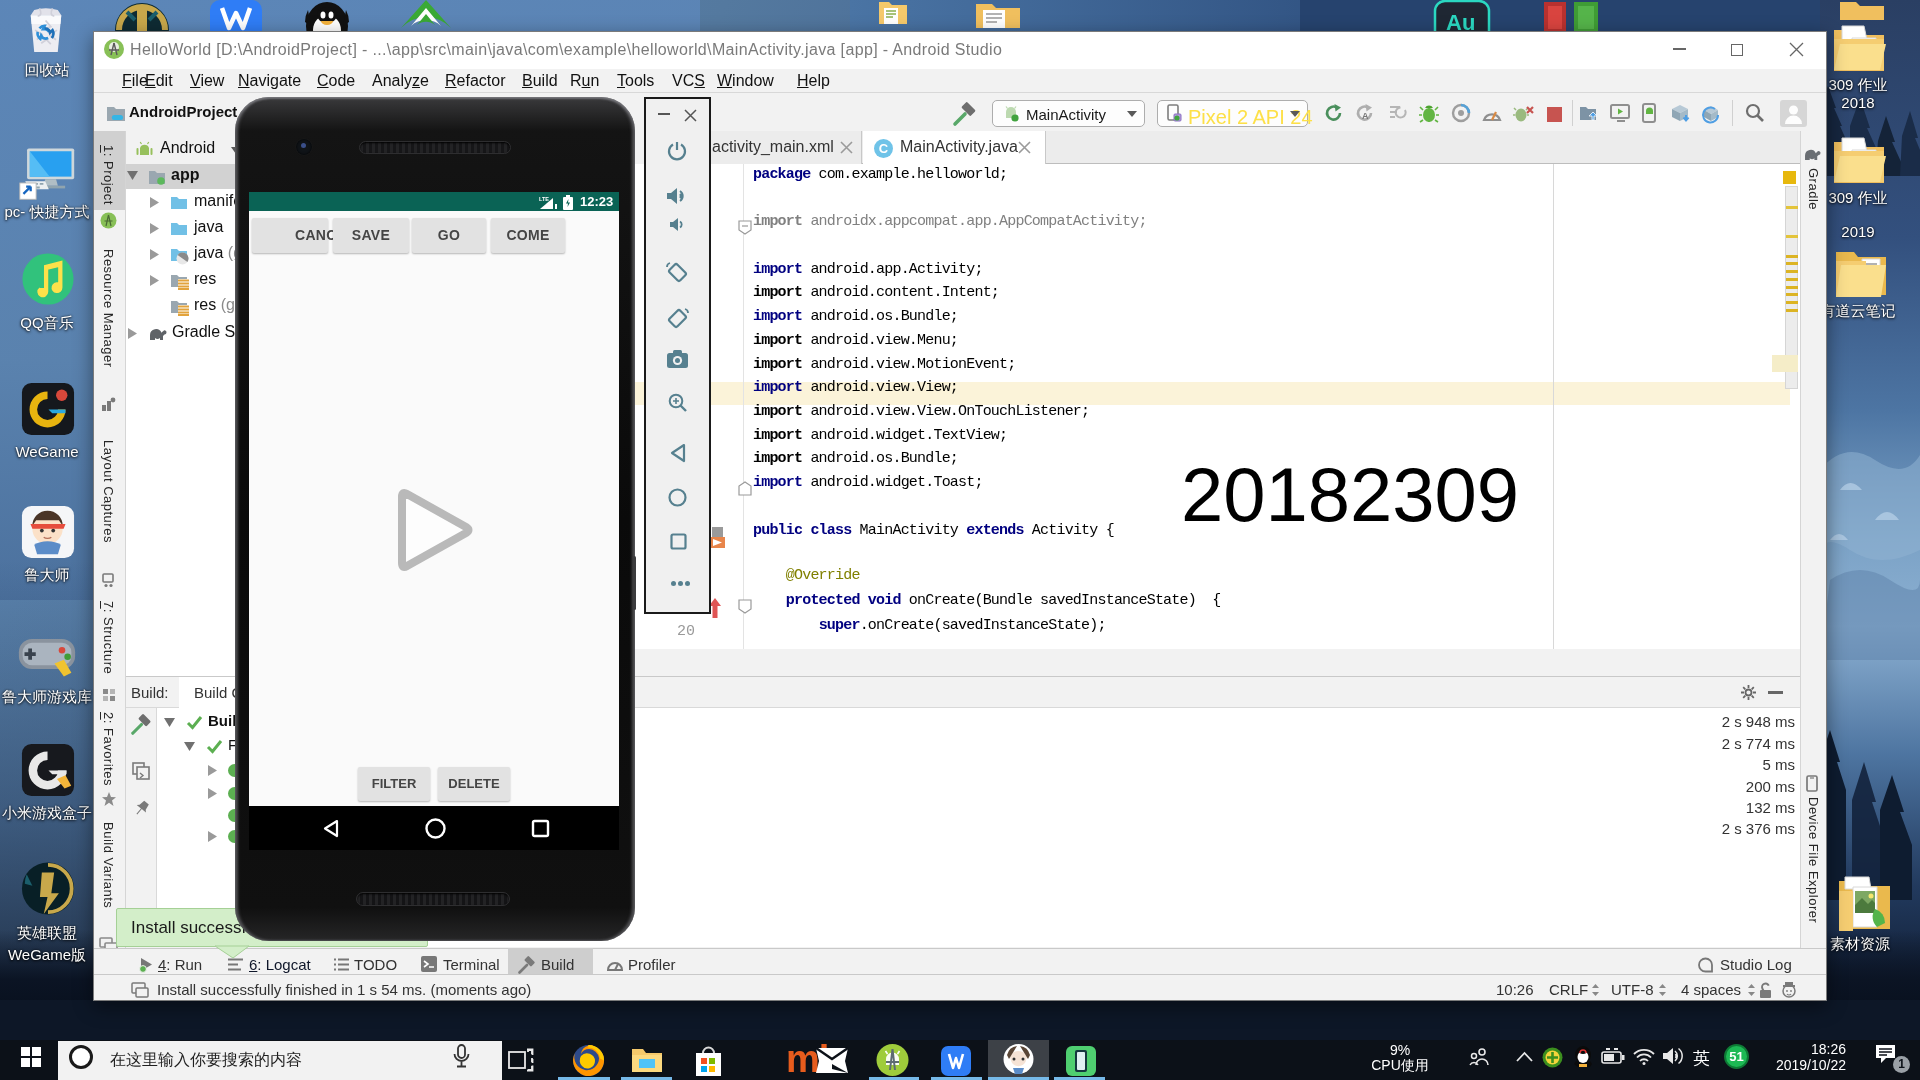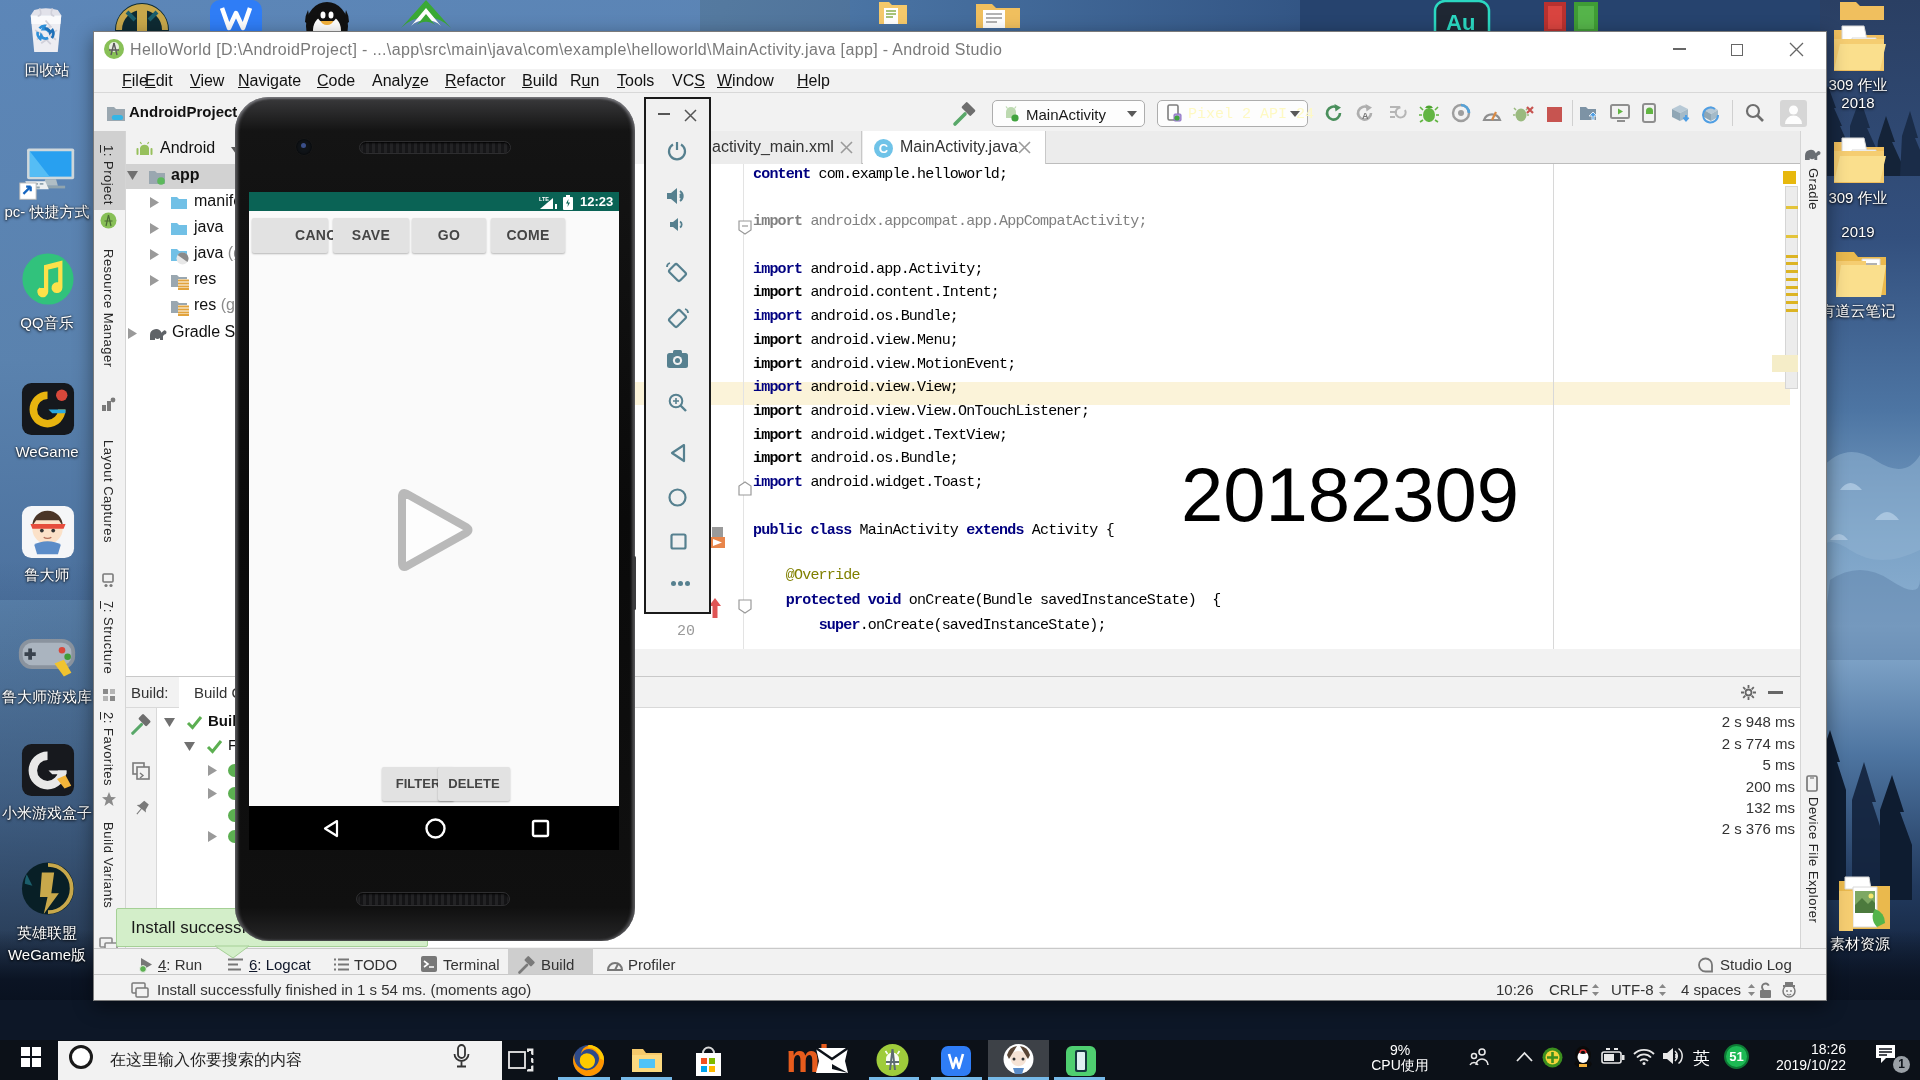--- a/index.html
+++ b/index.html
@@ -269,21 +269,21 @@
   <svg style="left:1126px;top:110px;" width="12" height="8">
       <path d="M1 1 L6 7 L11 1 Z" fill="#595959"></path>
     </svg>
 
   <div class="abs" style="left:1157px;top:100px;width:151px;height:27px;background:#fdfdfd;border:1px solid #adadad;border-radius:5px;"></div>
   <svg style="left:1165px;top:104px;" width="18" height="18" viewBox="0 0 18 18">
     <rect x="3" y="1" width="10" height="15" rx="1.5" fill="none" stroke="#7d7d7d" stroke-width="1.6"></rect>
     <rect x="9" y="10" width="7" height="7" rx="1" fill="#b39ddb" stroke="#8b6fc3" stroke-width="1"></rect>
     <circle cx="12" cy="14" r="2.6" fill="#41a33e"></circle>
   </svg>
-  <div class="abs" style="left:1188px;top:106px;font-size:15px;color:#fef9c3;font-family:Liberation Mono, monospace;">Pixel 2 API 24</div>
+  <div class="abs" style="left:1188px;top:106px;font-size:20px;color:#fde047;">Pixel 2 API 24</div>
   <svg style="left:1289px;top:110px;" width="12" height="8">
       <path d="M1 1 L6 7 L11 1 Z" fill="#595959"></path>
     </svg>
 
   <svg style="left:1324px;top:103px;" width="20" height="20" viewBox="0 0 20 20">
     <path d="M16 10 a6.5 6.5 0 1 1 -3-5.4" fill="none" stroke="#4a8f5c" stroke-width="2.6"></path>
     <path d="M10.5 1 L17 4.5 L11.5 8.5 Z" fill="#4a8f5c"></path>
   </svg>
   <svg style="left:1355px;top:103px;" width="20" height="20" viewBox="0 0 20 20">
     <path d="M16 10 a6.5 6.5 0 1 1 -3-5.4" fill="none" stroke="#aeaeae" stroke-width="2.6"></path>
@@ -504,21 +504,21 @@
   </svg>
   <div class="abs" style="left:712px;top:527px;width:11px;height:10px;background:#9a9a9a;"></div>
   <div class="abs" style="left:710px;top:537px;width:15px;height:11px;background:#e8854a;"></div>
   <svg style="left:713px;top:539px;" width="9" height="7">
       <path d="M0 0 L9 3.5 L0 7 Z" fill="#fff"></path>
     </svg>
   <svg style="left:707px;top:597px;" width="16" height="22" viewBox="0 0 16 22">
     <path d="M8 1 L14 9 H10.5 V21 H5.5 V9 H2 Z" fill="#e05555"></path>
   </svg>
 
-  <div class="codeline" style="top:163px;"><span class="kw">content</span> com.example.helloworld;</div>
+  <div class="codeline" style="top:163px;"><span class="kw">package</span> com.example.helloworld;</div>
   <div class="codeline" style="top:210px;color:#808080;"><span style="font-weight:bold;">import</span> androidx.appcompat.app.AppCompatActivity;</div>
   <div class="codeline" style="top:258px;"><span class="kw">import</span> android.app.Activity;</div>
   <div class="codeline gray" style="top:281px;"><span style="font-weight:bold;">import</span> android.content.Intent;</div>
   <div class="codeline" style="top:305px;"><span class="kw">import</span> android.os.Bundle;</div>
   <div class="codeline gray" style="top:329px;"><span style="font-weight:bold;">import</span> android.view.Menu;</div>
   <div class="codeline gray" style="top:353px;"><span style="font-weight:bold;">import</span> android.view.MotionEvent;</div>
   <div class="codeline" style="top:376px;"><span class="kw">import</span> <span class="gray">android.view.View;</span></div>
   <div class="codeline gray" style="top:400px;"><span style="font-weight:bold;">import</span> android.view.View.OnTouchListener;</div>
   <div class="codeline gray" style="top:424px;"><span style="font-weight:bold;">import</span> android.widget.TextView;</div>
   <div class="codeline gray" style="top:447px;"><span style="font-weight:bold;">import</span> android.os.Bundle;</div>
@@ -758,21 +758,21 @@
 
   <div class="abs" style="left:252px;top:218px;width:76px;height:35px;background:#e2e2e2;border-radius:2px;box-shadow:0 1px 2px rgba(0,0,0,.28);color:#454545;font-size:14px;font-weight:bold;text-align:center;line-height:35px;letter-spacing:.3px;padding-left:43px;">CANCEL</div>
   <div class="abs" style="left:333px;top:218px;width:76px;height:35px;background:#e2e2e2;border-radius:2px;box-shadow:0 1px 2px rgba(0,0,0,.28);color:#454545;font-size:14px;font-weight:bold;text-align:center;line-height:35px;letter-spacing:.3px;">SAVE</div>
   <div class="abs" style="left:412px;top:218px;width:74px;height:35px;background:#e2e2e2;border-radius:2px;box-shadow:0 1px 2px rgba(0,0,0,.28);color:#454545;font-size:14px;font-weight:bold;text-align:center;line-height:35px;letter-spacing:.3px;">GO</div>
   <div class="abs" style="left:491px;top:218px;width:74px;height:35px;background:#e2e2e2;border-radius:2px;box-shadow:0 1px 2px rgba(0,0,0,.28);color:#454545;font-size:14px;font-weight:bold;text-align:center;line-height:35px;letter-spacing:.3px;">COME</div>
 
   <svg style="left:394px;top:487px;" width="80" height="86" viewBox="0 0 80 86">
     <path d="M8 10 Q8 4 13 7 L72 40 Q77 43 72 46 L13 79 Q8 82 8 76 Z" fill="#fdfdfd" stroke="#b9b9b9" stroke-width="8" stroke-linejoin="round"></path>
   </svg>
 
-  <div class="abs" style="left:358px;top:767px;width:72px;height:34px;background:#e2e2e2;border-radius:2px;box-shadow:0 1px 2px rgba(0,0,0,.28);color:#454545;font-size:13px;font-weight:bold;text-align:center;line-height:34px;margin-left:24px;">FILTER</div>
+  <div class="abs" style="left:358px;top:767px;width:72px;height:34px;background:#e2e2e2;border-radius:2px;box-shadow:0 1px 2px rgba(0,0,0,.28);color:#454545;font-size:13px;font-weight:bold;text-align:center;line-height:34px;">FILTER</div>
   <div class="abs" style="left:438px;top:767px;width:72px;height:34px;background:#e2e2e2;border-radius:2px;box-shadow:0 1px 2px rgba(0,0,0,.28);color:#454545;font-size:13px;font-weight:bold;text-align:center;line-height:34px;">DELETE</div>
 
   <div class="abs" style="left:249px;top:806px;width:370px;height:44px;background:#000;"></div>
   <svg style="left:322px;top:819px;" width="17" height="19" viewBox="0 0 17 19">
     <path d="M15 2 L3 9.5 L15 17 Z" fill="none" stroke="#fff" stroke-width="2.2" stroke-linejoin="round"></path>
   </svg>
   <svg style="left:425px;top:818px;" width="21" height="21" viewBox="0 0 21 21">
     <circle cx="10.5" cy="10.5" r="9" fill="none" stroke="#fff" stroke-width="2.4"></circle>
   </svg>
   <svg style="left:531px;top:819px;" width="19" height="19" viewBox="0 0 19 19">

